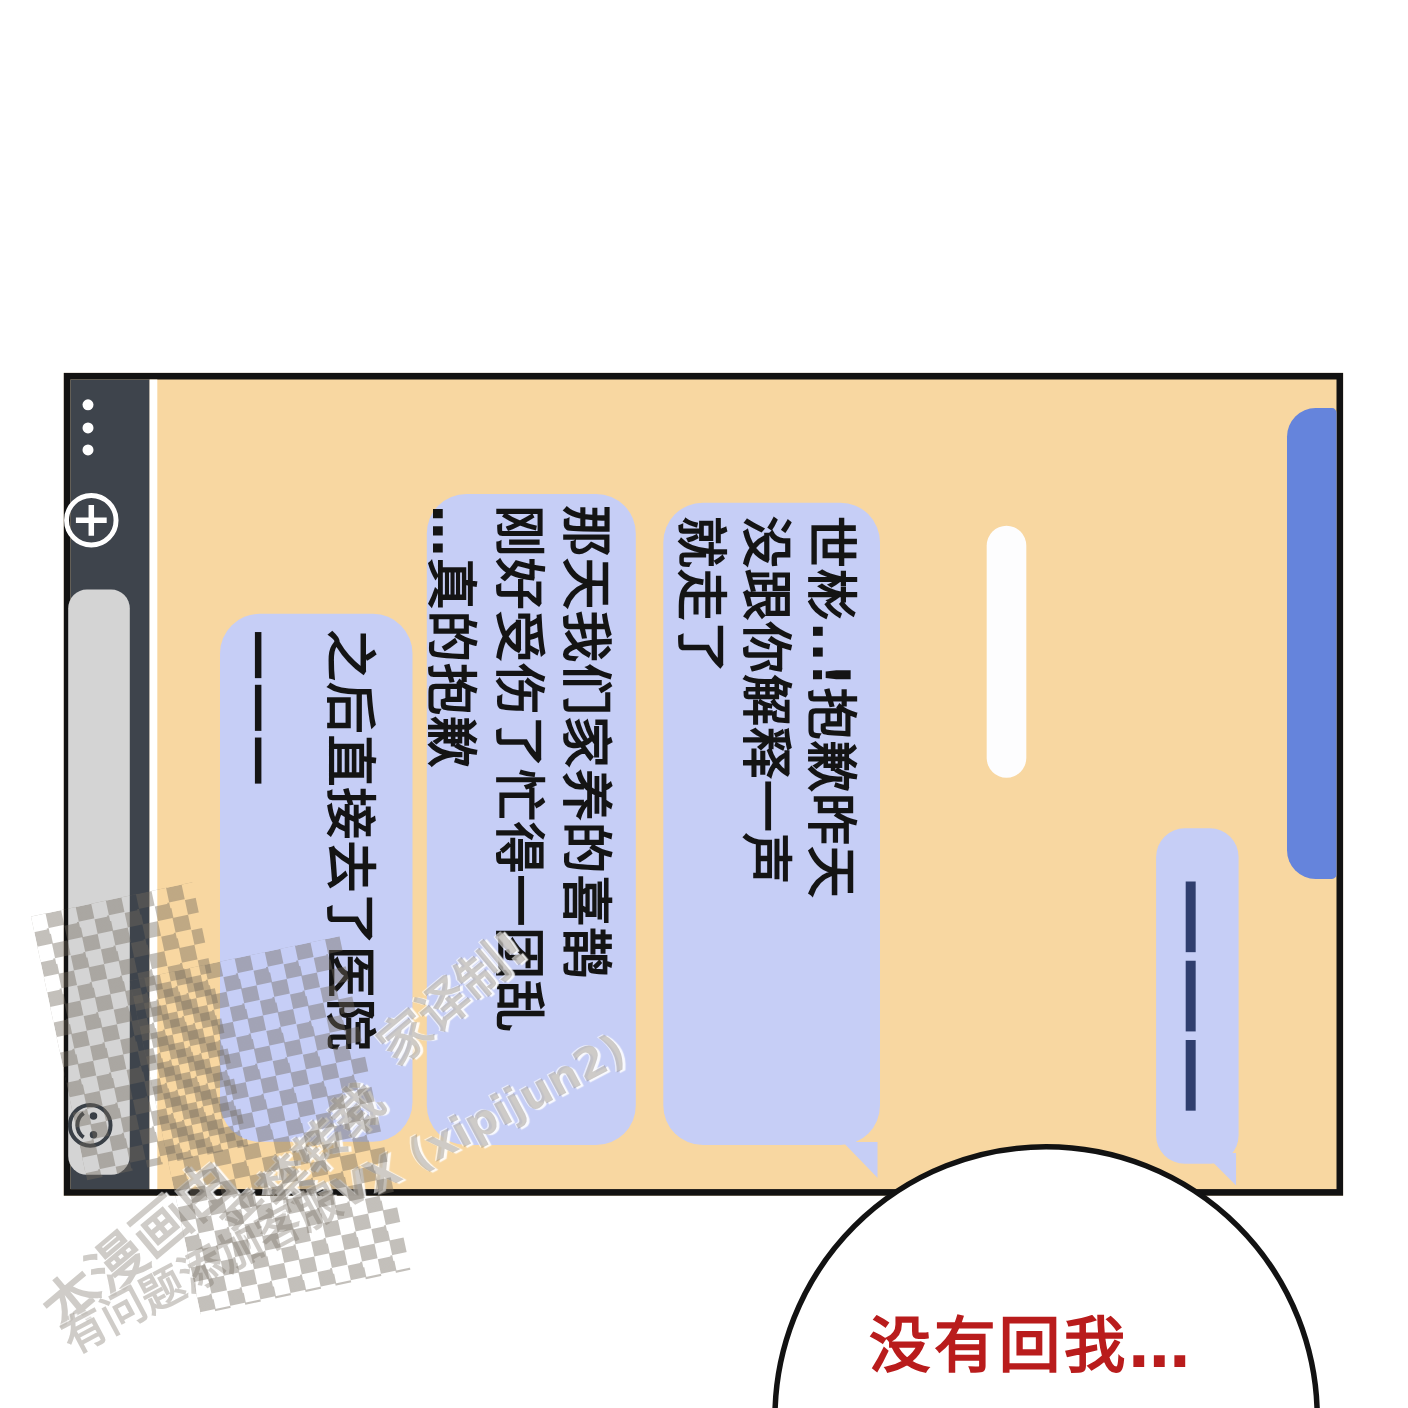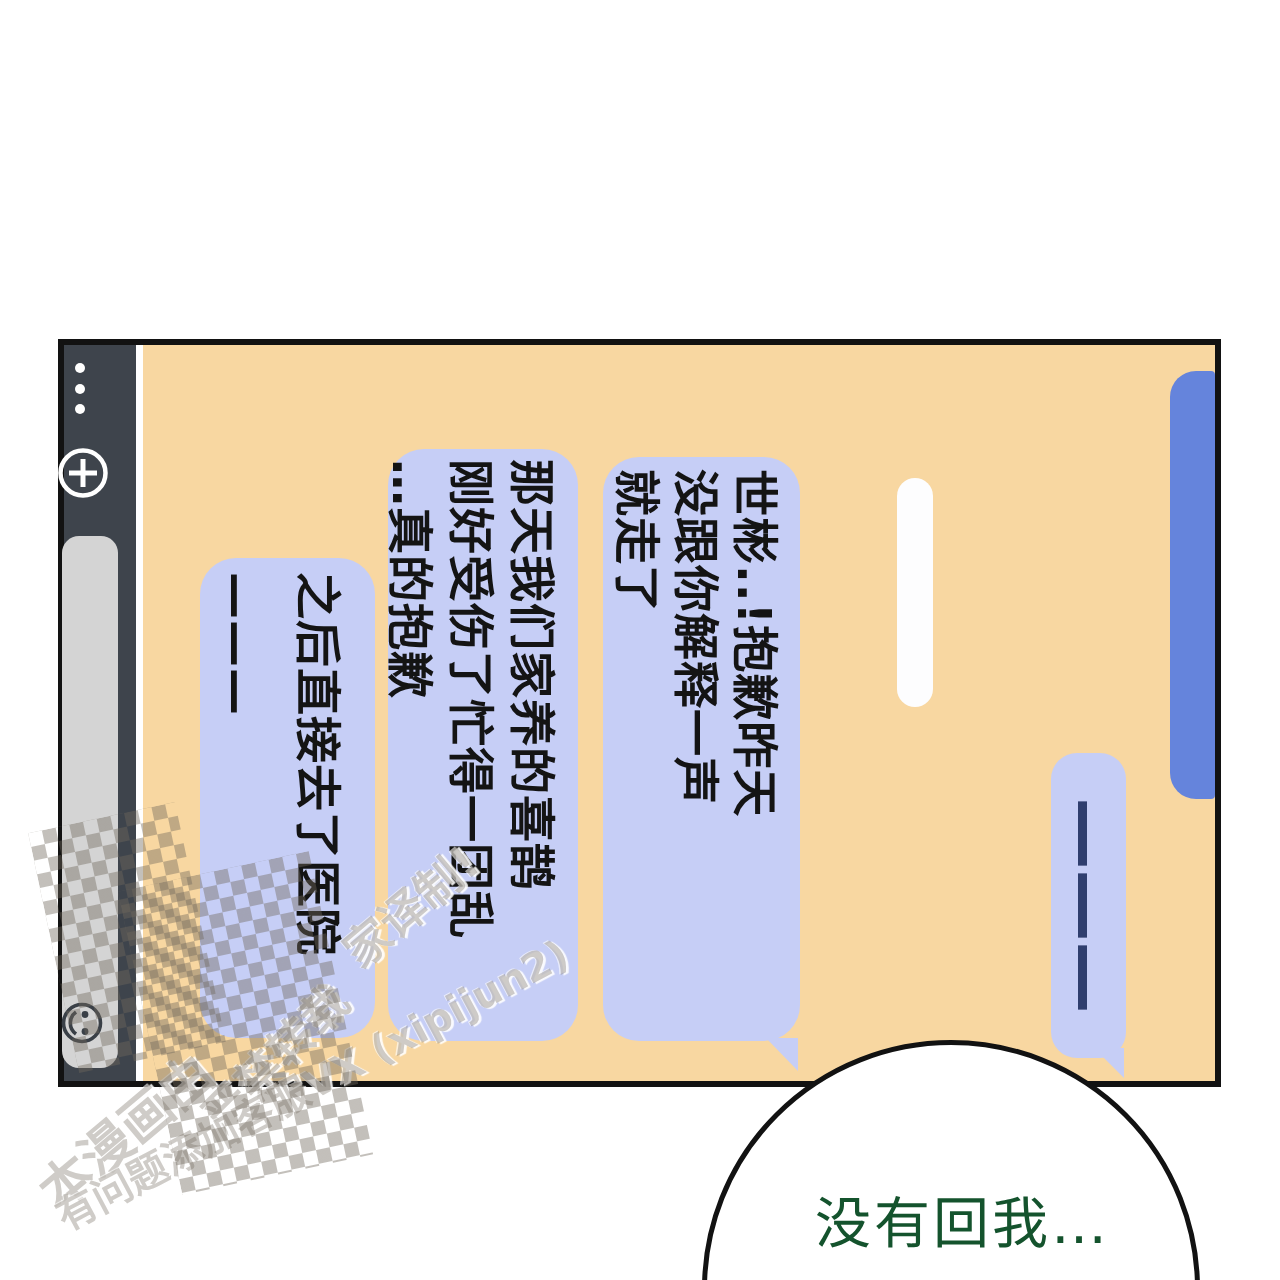--- a/index.html
+++ b/index.html
@@ -67,21 +67,21 @@
     background-image:repeating-conic-gradient(rgba(112,104,92,.42) 0% 25%,transparent 25% 50%);
     background-size:28px 28px;transform:rotate(-12deg);
   }
   
   .balloon{
     position:absolute;left:702px;top:1040px;width:488px;height:488px;
     background:#ffffff;border:5px solid #121212;border-radius:50%;z-index:10;
   }
   .balloon-text{
     position:absolute;left:790px;top:1178px;width:320px;z-index:11;
-    font-size:56px;font-weight:400;color:#14532d;letter-spacing:3px;text-align:right;
+    font-size:56px;font-weight:700;color:#b91c1c;letter-spacing:3px;text-align:left;
     white-space:nowrap;
   }
 </style>
 </head>
 <body>
 
 <div class="panel"></div>
 <div class="toolbar"></div>
 <div class="toolbar-divider"></div>
 

